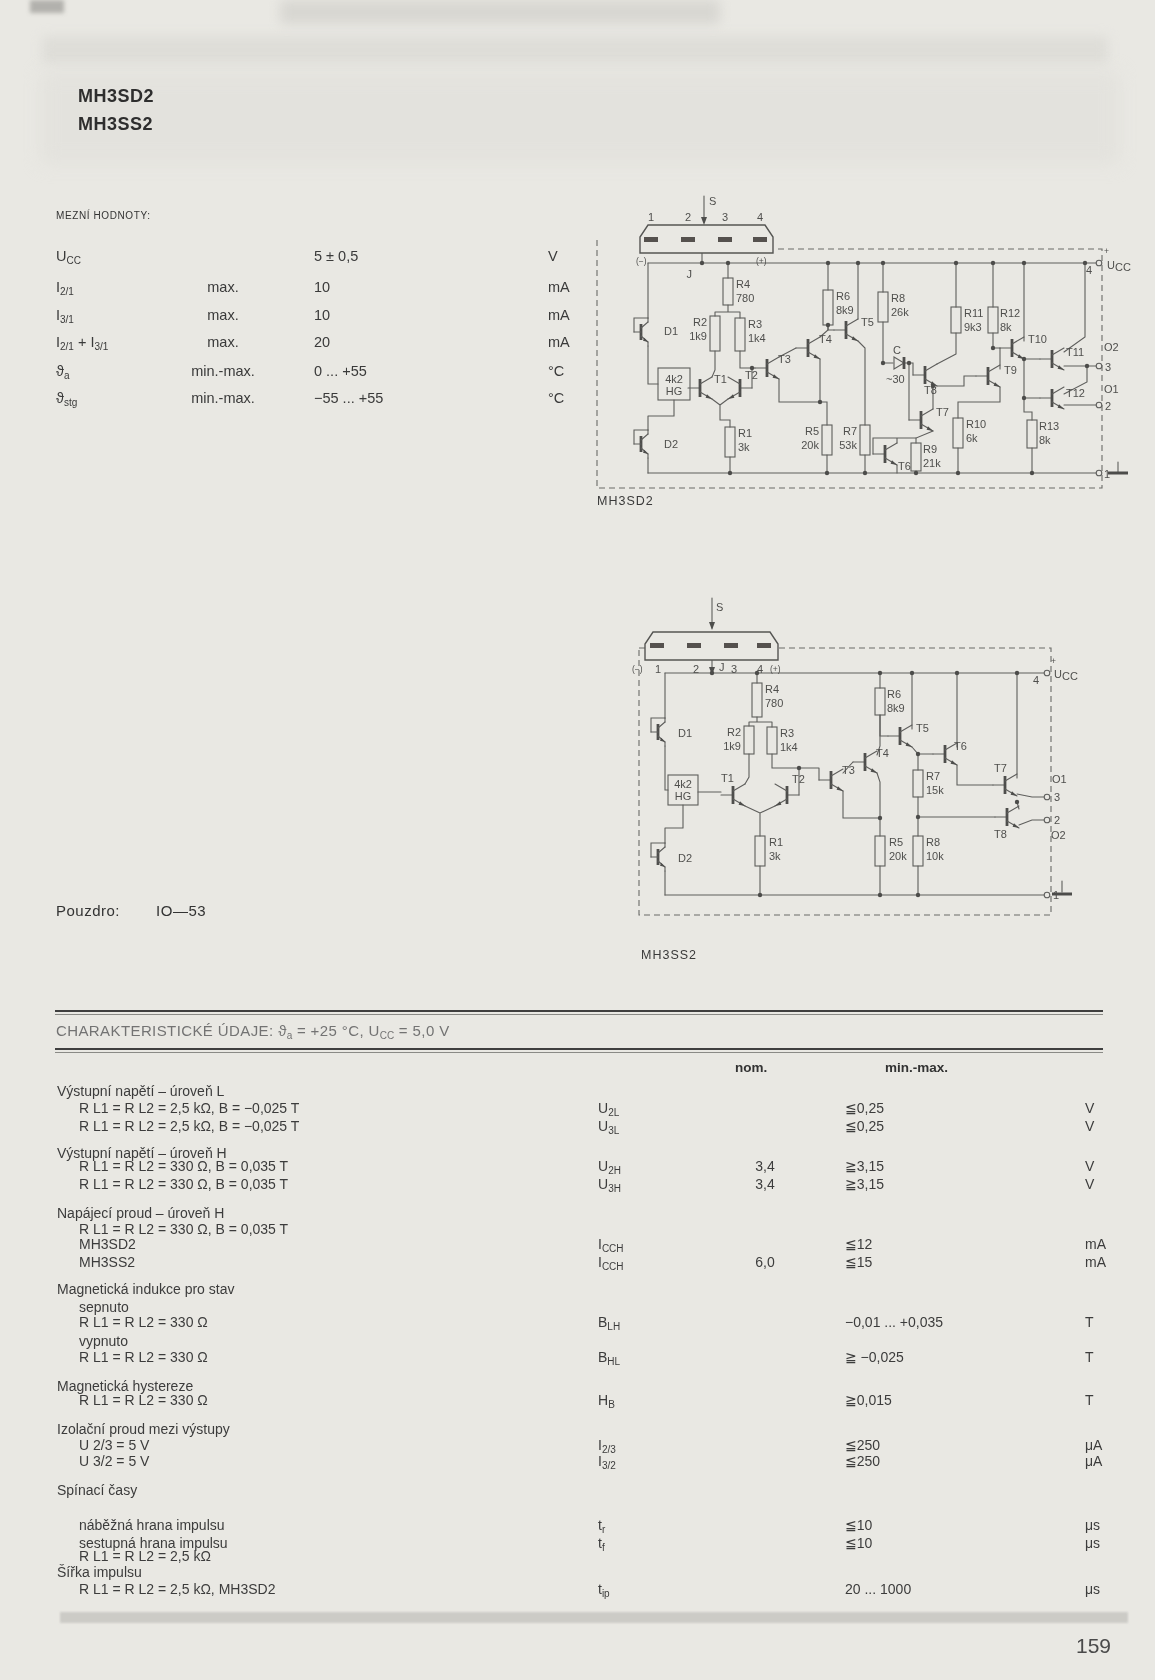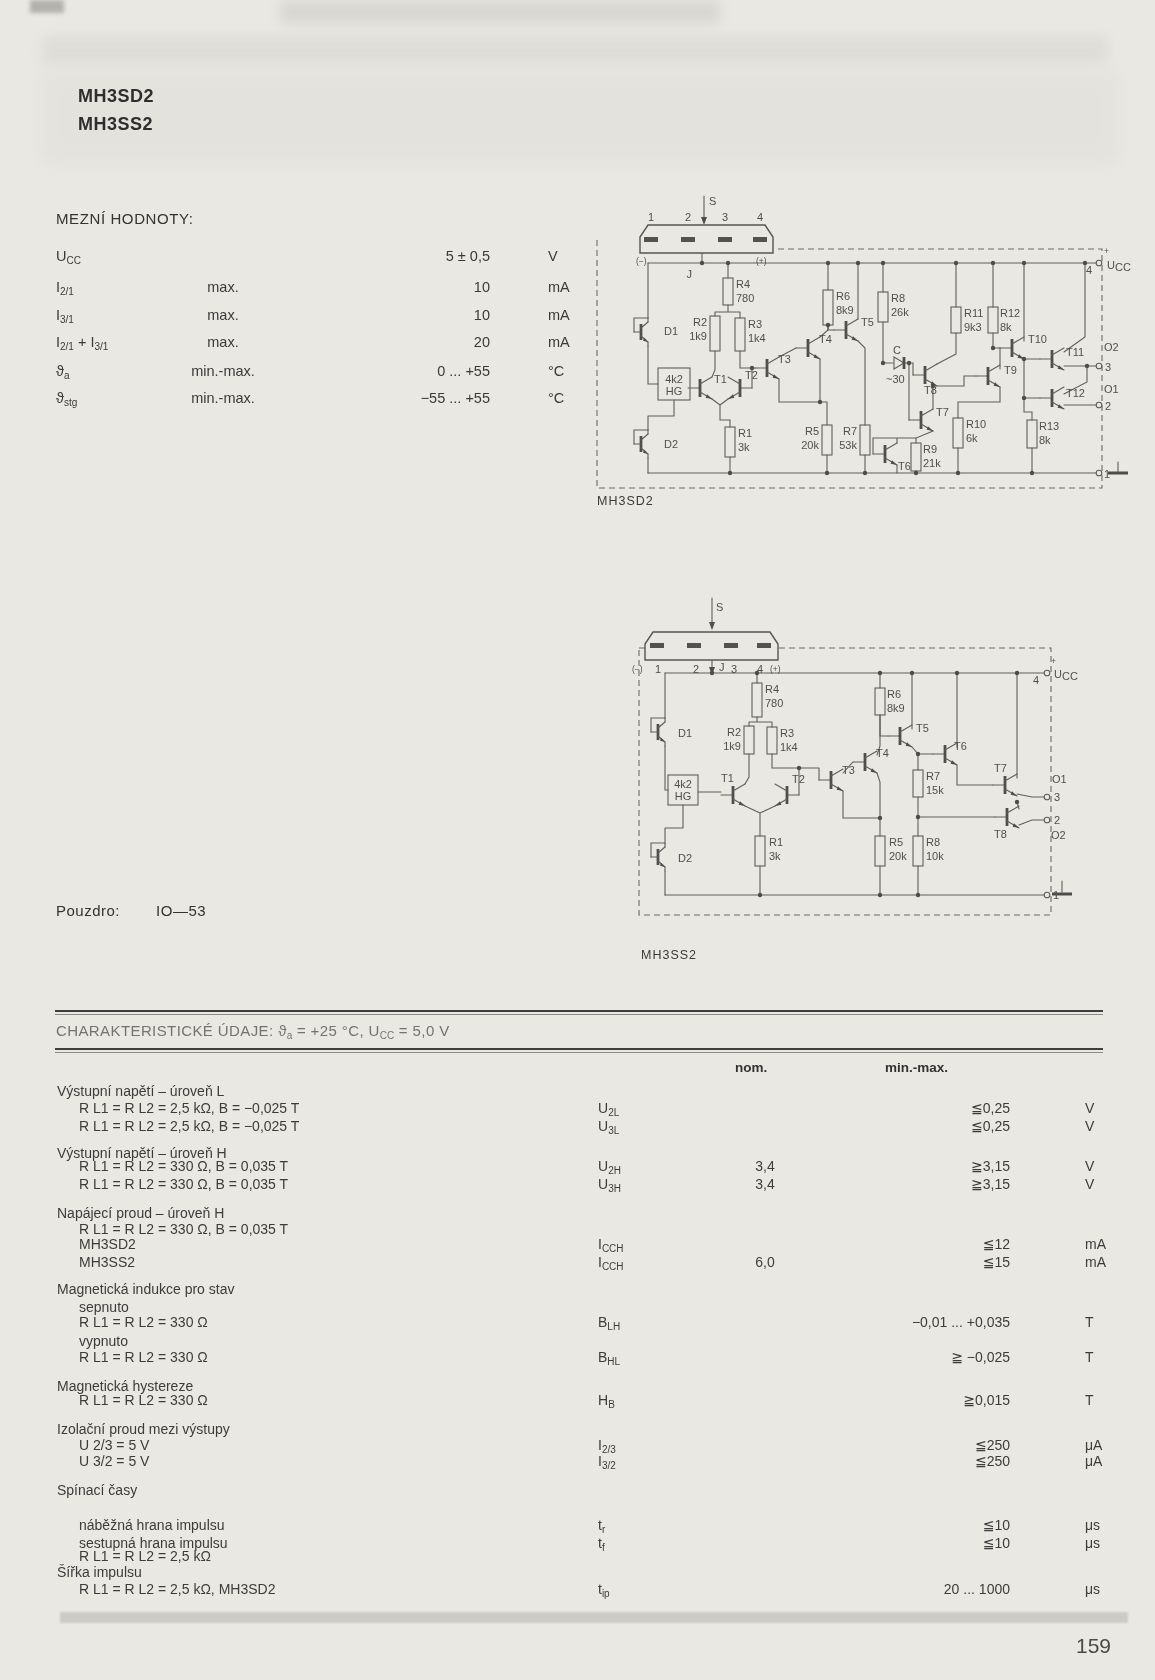--- a/index.html
+++ b/index.html
@@ -4,38 +4,38 @@
 <style>
   html,body{margin:0;padding:0}
   body{width:1155px;height:1680px;position:relative;background:#e9e8e3;
        font-family:"Liberation Sans",sans-serif;color:#3c3c3c;overflow:hidden}
   
   .smudge{position:absolute;pointer-events:none}
   
   .models{position:absolute;left:78px;font-size:18px;font-weight:700;color:#2e2e2e;letter-spacing:.5px}
   .title{position:absolute;right:126px;text-align:right;font-size:17px;font-weight:700;color:#2e2e2e;letter-spacing:.4px;white-space:nowrap}
   
-  .sect-title{position:absolute;font-size:15px;color:#333;letter-spacing:.6px}
+  .sect-title{position:absolute;font-size:10px;color:#333;letter-spacing:.6px}
   .lrow{position:absolute;left:0;width:1155px;height:18px;font-size:14.5px;color:#3a3a3a}
   .lsym{position:absolute;left:56px}
   .lq{position:absolute;left:183px;width:80px;text-align:center}
-  .lv{position:absolute;left:330px;width:160px;text-align:right}
+  .lv{position:absolute;left:314px;width:160px;text-align:left}
   .lu{position:absolute;left:548px}
   sub{font-size:10px;vertical-align:-3px;letter-spacing:0}
   
   .rule{position:absolute;left:55px;width:1048px;border-top:2px solid #3f3f3f}
   .rule2{position:absolute;left:55px;width:1048px;border-top:1px solid #8a8a86}
   .chead{position:absolute;font-size:15px;color:#737373;letter-spacing:.4px}
   .colh{position:absolute;font-size:13.5px;font-weight:700;color:#333}
   .cr{position:absolute;left:0;width:1155px;height:18px;font-size:14px;color:#3c3c3c;white-space:nowrap}
   .cl{position:absolute;left:79px}
   .sec .cl{left:57px}
   .cs{position:absolute;left:598px}
   .cn{position:absolute;left:700px;width:130px;text-align:center}
-  .cm{position:absolute;left:845px;width:165px;text-align:right}
+  .cm{position:absolute;left:845px;width:165px;text-align:left}
   .cu{position:absolute;left:1085px}
   .caption{position:absolute;font-size:12.5px;color:#3a3a3a;letter-spacing:1px}
   .pagenum{position:absolute;left:1076px;top:1634px;font-size:21px;color:#4a4a4a}
   .pouzdro{position:absolute;left:56px;top:902px;font-size:15px;color:#333;letter-spacing:.5px}
   .pouzdro b{font-weight:400;margin-left:36px}
   
   svg.schem{position:absolute;overflow:visible}
   svg.schem *{vector-effect:none}
   .w{stroke:#5e5e5c;stroke-width:1.1;fill:none;stroke-linecap:round}
   .bar{stroke:#4e4e4c;stroke-width:2.8;fill:none}

